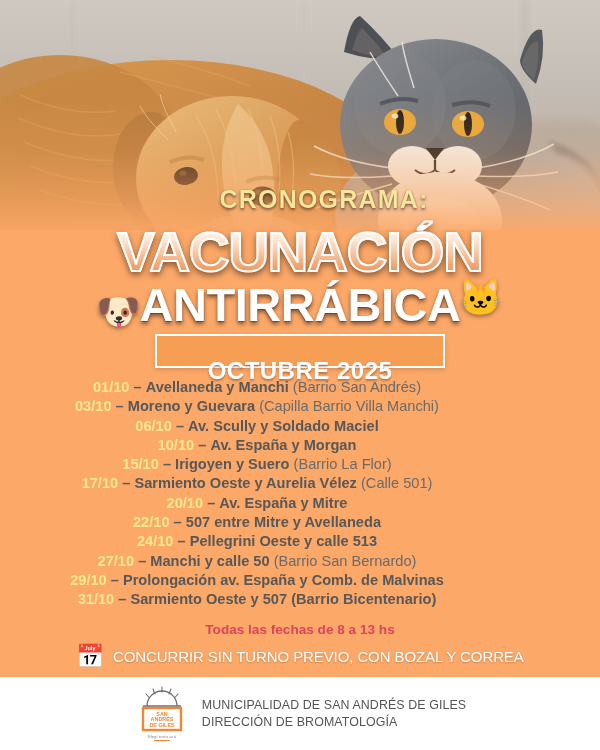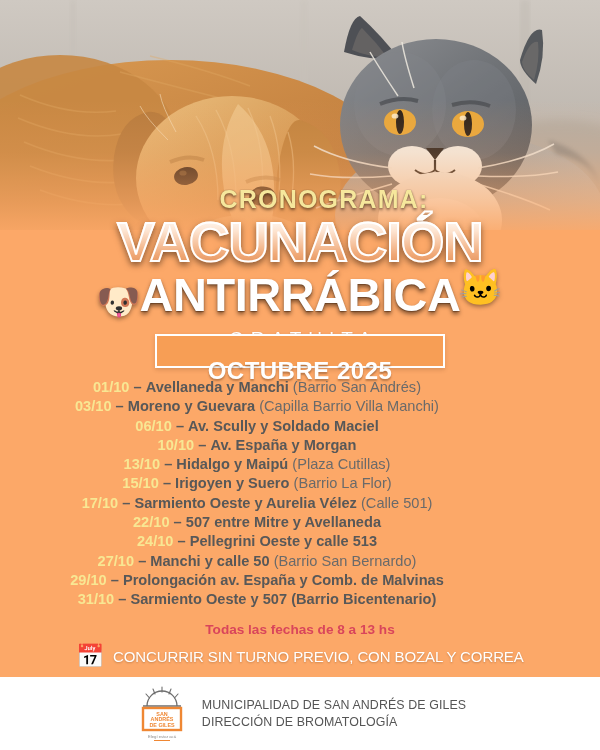--- a/index.html
+++ b/index.html
@@ -72,21 +72,21 @@
     line-height: 1.08;
     padding-left: 48px;
   }
 
   .title-main {
     position: relative;
     font-size: 56px;
     font-weight: bold;
     letter-spacing: -1px;
     line-height: 0.98;
-    margin-top: 2px;
+    margin-top: 12px;
     background: linear-gradient(to bottom, #ffffff 0%, #fde3cf 30%, #f0a876 72%, #dd8a52 100%);
     -webkit-background-clip: text;
     background-clip: text;
     color: transparent;
     -webkit-text-stroke: 2px #ffffff;
     paint-order: stroke fill;
     filter: drop-shadow(0 3px 3px rgba(45,24,10,0.55));
     text-align: center;
   }
 
@@ -397,23 +397,23 @@
 
   <div class="month-banner">
     <span>OCTUBRE 2025</span>
   </div>
 
   <div class="date-list">
       <div class="date-row"><span class="d">01/10</span> <span class="sep">–</span> <span class="place">Avellaneda y Manchi</span> <span class="paren">(Barrio San Andrés)</span></div>
       <div class="date-row"><span class="d">03/10</span> <span class="sep">–</span> <span class="place">Moreno y Guevara</span> <span class="paren">(Capilla Barrio Villa Manchi)</span></div>
       <div class="date-row"><span class="d">06/10</span> <span class="sep"> –</span> <span class="place">Av. Scully y Soldado Maciel</span></div>
       <div class="date-row"><span class="d">10/10</span> <span class="sep">–</span> <span class="place">Av. España y Morgan</span></div>
-      <div class="date-row"><span class="d">13/10</span> <span class="sep">–</span> <span class="place">Hidalgo y Maipú</span> <span class="paren">(Plaza Cutillas)</span></div>
       <div class="date-row"><span class="d">15/10</span> <span class="sep">–</span> <span class="place">Irigoyen y Suero</span> <span class="paren">(Barrio La Flor)</span></div>
       <div class="date-row"><span class="d">17/10</span> <span class="sep">–</span> <span class="place">Sarmiento Oeste y Aurelia Vélez</span> <span class="paren">(Calle 501)</span></div>
+      <div class="date-row"><span class="d">20/10</span> <span class="sep"> –</span> <span class="place">Av. España y Mitre</span></div>
       <div class="date-row"><span class="d">22/10</span> <span class="sep">–</span> <span class="place">507 entre Mitre y Avellaneda</span></div>
       <div class="date-row"><span class="d">24/10</span> <span class="sep">–</span> <span class="place">Pellegrini Oeste y calle 513</span></div>
       <div class="date-row"><span class="d">27/10</span> <span class="sep">–</span> <span class="place">Manchi y calle 50</span> <span class="paren">(Barrio San Bernardo)</span></div>
       <div class="date-row"><span class="d">29/10</span> <span class="sep">–</span> <span class="place">Prolongación av. España y Comb. de Malvinas</span></div>
       <div class="date-row"><span class="d">31/10</span> <span class="sep">–</span> <span class="place">Sarmiento Oeste y 507</span> <span class="paren b">(Barrio Bicentenario)</span></div>
     </div>
 
   <div class="note-hours">Todas las fechas de 8 a 13 hs</div>
 
   <div class="note-main">

